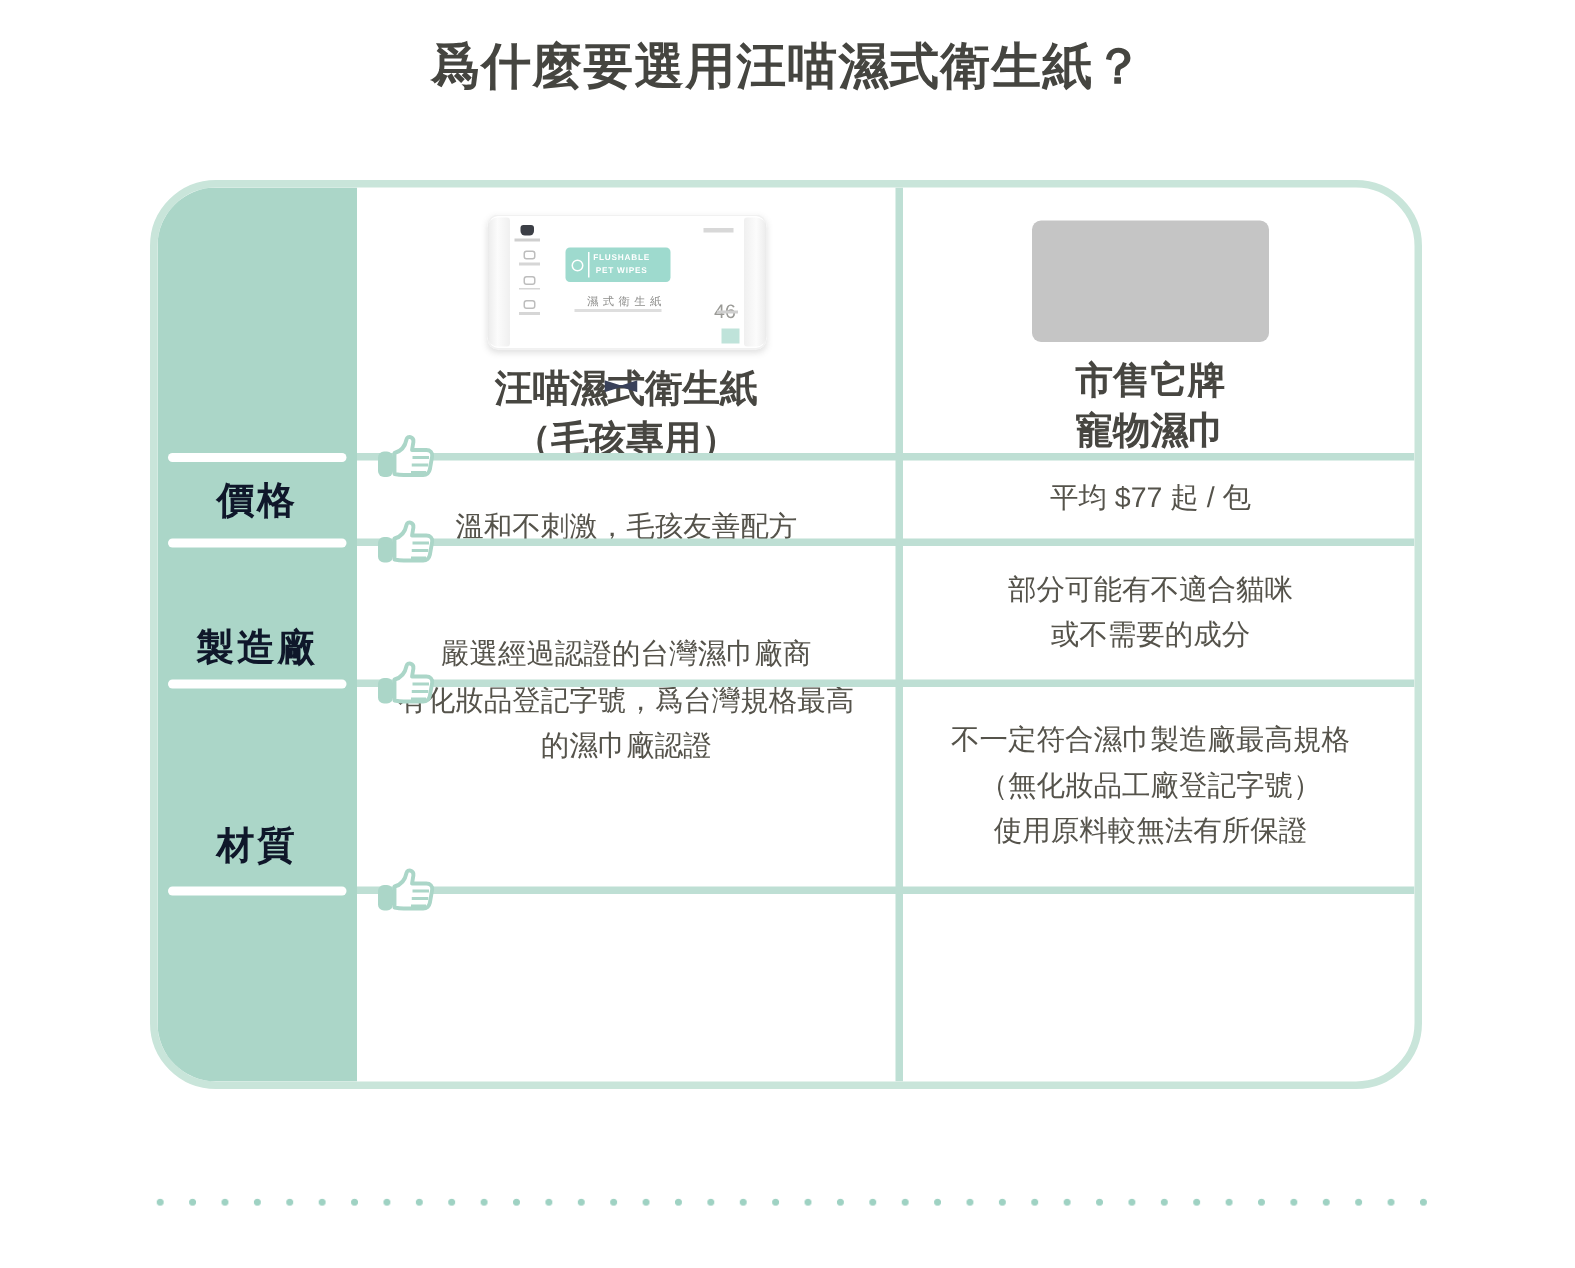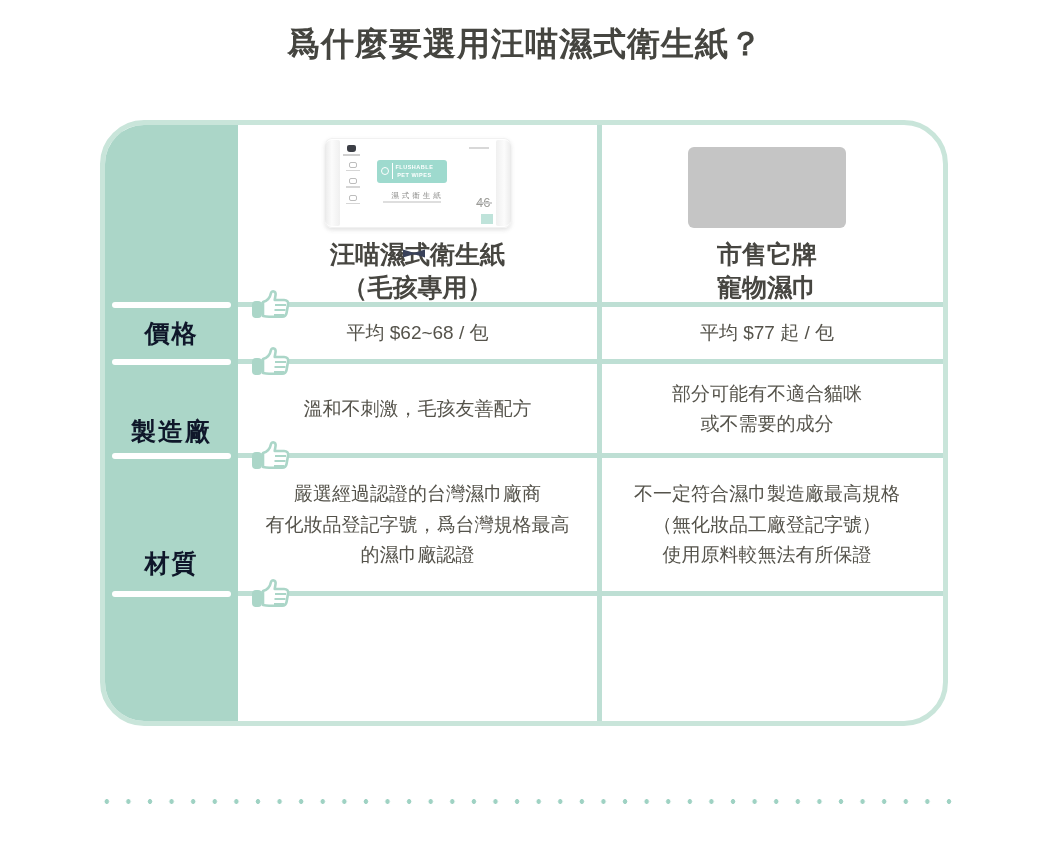--- a/index.html
+++ b/index.html
@@ -31,21 +31,21 @@
   .seg-r3  { height:138px; }
   .seg-r4  { height:127px; }
 
   .col { position:absolute; top:0; height:596px; display:flex; flex-direction:column; }
   .col-ours   { left:133px; width:359px; }
   .col-theirs { left:497px; width:330px; }
   .cell { display:flex; flex-direction:column; align-items:center; justify-content:center;
     text-align:center; color:#55534b; font-size:19px; line-height:1.6;
     white-space:pre-line; padding:0 14px; }
 
-  .head-cell { justify-content:flex-end; padding-top:18px; }
+  .head-cell { justify-content:flex-start; padding-top:18px; }
   .head-name { margin-top:10px; font-size:25px; font-weight:800; color:#474641;
     line-height:1.35; white-space:pre-line; text-align:center; }
 
   
   .vline { position:absolute; left:492px; top:0; width:5px; height:596px; background:#bedfd4; }
   .hline { position:absolute; left:133px; width:705px; height:5px; background:#bedfd4; }
   .wline { position:absolute; left:7px; width:119px; height:6px; background:#ffffff; border-radius:3px; }
   .hl1 { top:177px; } .hl2 { top:234px; } .hl3 { top:328px; } .hl4 { top:466px; }
 
   .thumb { position:absolute; left:143px; width:46px; height:42px; }
@@ -131,21 +131,20 @@
           <div class="pk-swatch"></div>
           <div class="pk-feats">
             <div class="pk-feat"><div class="g"></div><div class="l"></div></div>
             <div class="pk-feat"><div class="g"></div><div class="l"></div></div>
             <div class="pk-feat"><div class="g"></div><div class="l"></div></div>
           </div>
         </div>
         <div class="head-name">汪喵濕式衛生紙
 （毛孩專用）</div>
       </div>
-      <div class="cell seg-r1">平均 $62~68 / 包</div>
       <div class="cell seg-r2">溫和不刺激，毛孩友善配方</div>
       <div class="cell seg-r3">嚴選經過認證的台灣濕巾廠商
 有化妝品登記字號，爲台灣規格最高
 的濕巾廠認證</div>
     </div>
 
     <div class="col col-theirs">
       <div class="cell head-cell seg-h">
         <div class="gray-box"></div>
         <div class="head-name">市售它牌

